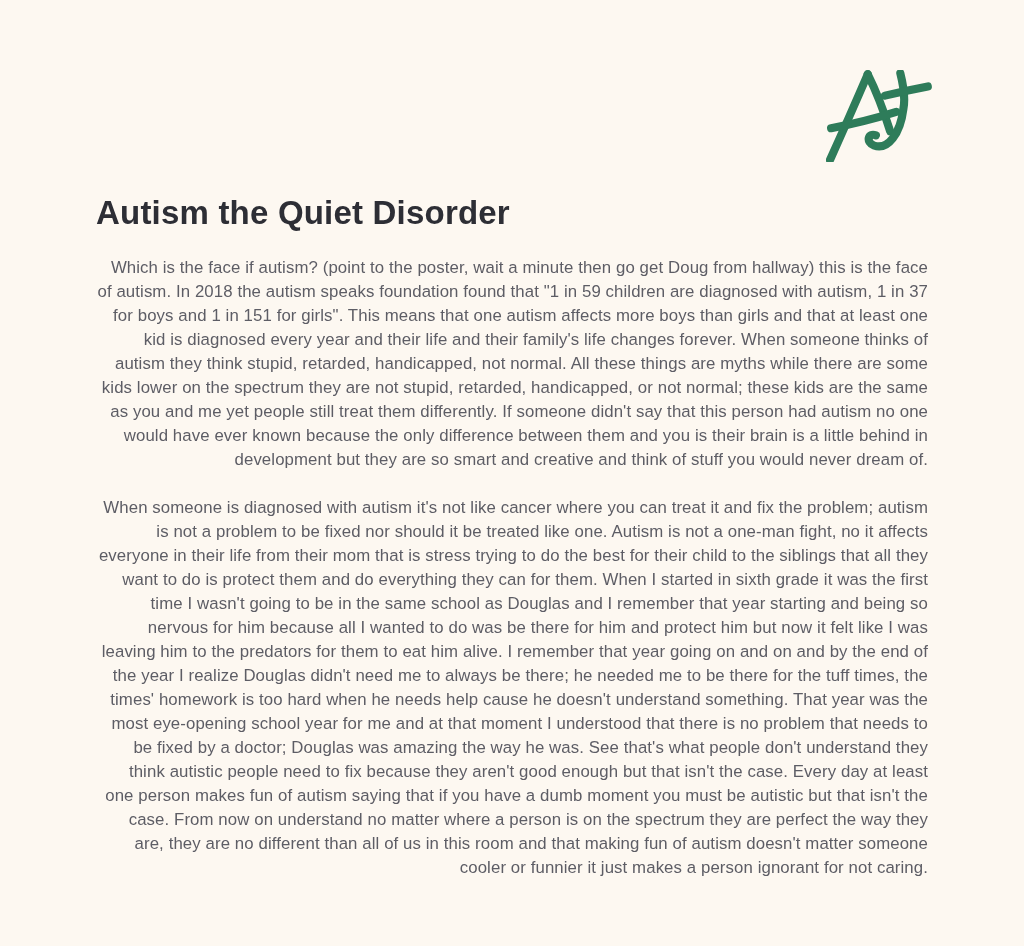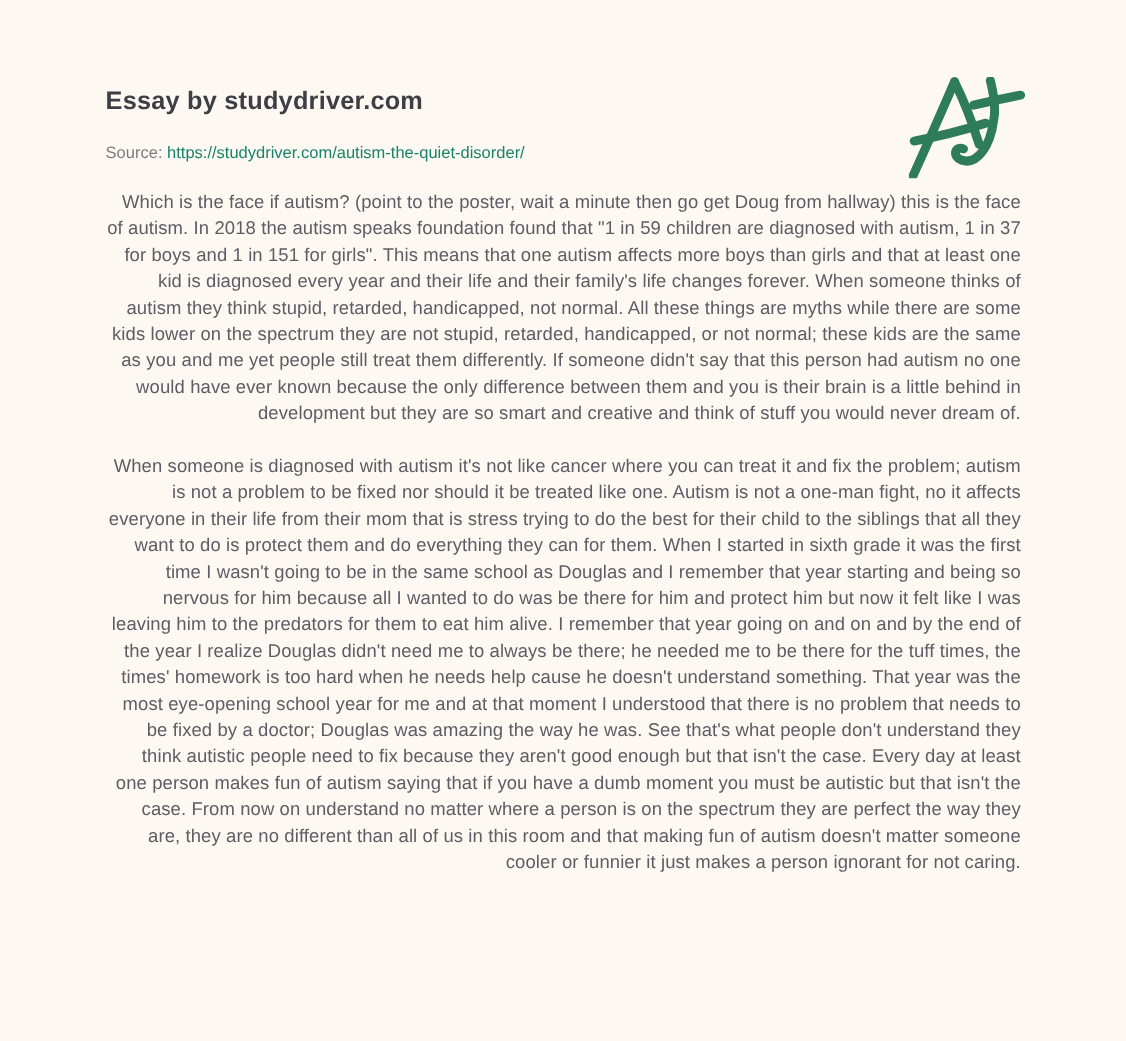--- a/index.html
+++ b/index.html
@@ -75,27 +75,23 @@
         <path d="M 5 57 Q 37 51 69 41"></path>
 
         <path d="M 73 3 C 76 15 78 28 76 38 C 73 62 61 79 47 74 C 39 71 41 61 49 64"></path>
 
         <path d="M 58 25 Q 79 20 100 16"></path>
       </g>
     </svg>
   </div>
 
   <div class="content">
-    <h1 class="essay-header-title">Essay by studydriver.com</h1>
 
-    <div class="source-line">
-      <span>Source:</span>
-      <a href="#">https://studydriver.com/autism-the-quiet-disorder/</a>
-    </div>
 
+    <h2 class="article-title">Autism the Quiet Disorder</h2>
 
     <div class="article-body">
       <p>Which is the face if autism? (point to the poster, wait a minute then go get Doug from hallway) this is the face of autism. In 2018 the autism speaks foundation found that "1 in 59 children are diagnosed with autism, 1 in 37 for boys and 1 in 151 for girls". This means that one autism affects more boys than girls and that at least one kid is diagnosed every year and their life and their family's life changes forever. When someone thinks of autism they think stupid, retarded, handicapped, not normal. All these things are myths while there are some kids lower on the spectrum they are not stupid, retarded, handicapped, or not normal; these kids are the same as you and me yet people still treat them differently. If someone didn't say that this person had autism no one would have ever known because the only difference between them and you is their brain is a little behind in development but they are so smart and creative and think of stuff you would never dream of.</p>
       <p>When someone is diagnosed with autism it's not like cancer where you can treat it and fix the problem; autism is not a problem to be fixed nor should it be treated like one. Autism is not a one-man fight, no it affects everyone in their life from their mom that is stress trying to do the best for their child to the siblings that all they want to do is protect them and do everything they can for them. When I started in sixth grade it was the first time I wasn't going to be in the same school as Douglas and I remember that year starting and being so nervous for him because all I wanted to do was be there for him and protect him but now it felt like I was leaving him to the predators for them to eat him alive. I remember that year going on and on and by the end of the year I realize Douglas didn't need me to always be there; he needed me to be there for the tuff times, the times' homework is too hard when he needs help cause he doesn't understand something. That year was the most eye-opening school year for me and at that moment I understood that there is no problem that needs to be fixed by a doctor; Douglas was amazing the way he was. See that's what people don't understand they think autistic people need to fix because they aren't good enough but that isn't the case. Every day at least one person makes fun of autism saying that if you have a dumb moment you must be autistic but that isn't the case. From now on understand no matter where a person is on the spectrum they are perfect the way they are, they are no different than all of us in this room and that making fun of autism doesn't matter someone cooler or funnier it just makes a person ignorant for not caring.</p>
     </div>
   </div>
 
 </div>
 
 </body></html>

